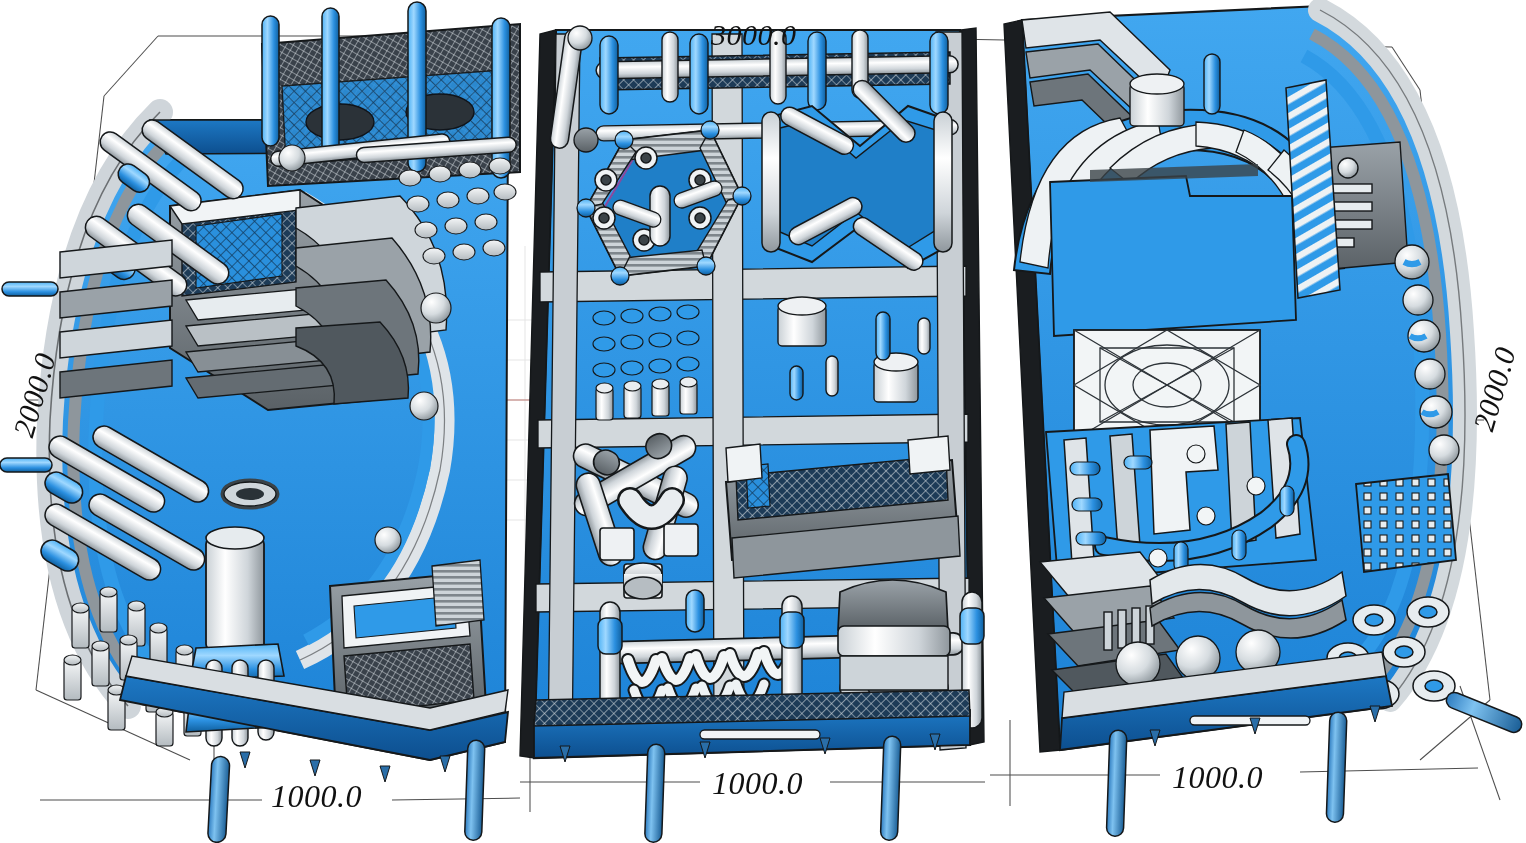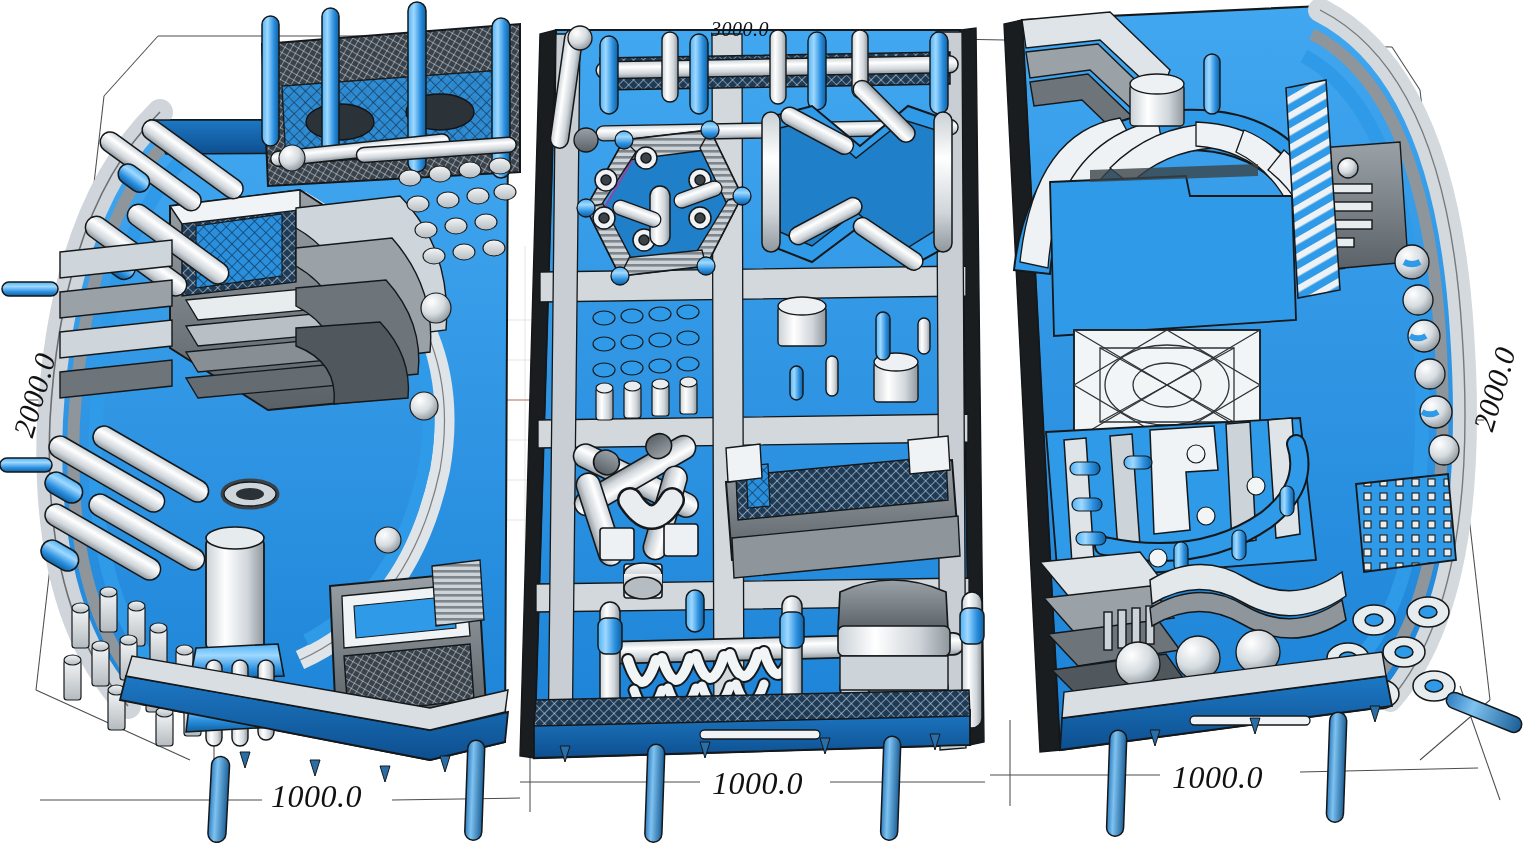--- a/index.html
+++ b/index.html
@@ -11,21 +11,21 @@
 
   .dimlabel{
     position:absolute;
     font-family:"Liberation Serif", serif;
     font-style:italic;
     font-weight:400;
     color:#111;
     white-space:nowrap;
     letter-spacing:0.5px;
   }
-  #dim-top{font-size:20px;left:711px;top:18px;}
+  #dim-top{font-size:30px;left:711px;top:18px;}
   #dim-bot-1{font-size:32px;left:271px;top:778px;}
   #dim-bot-2{font-size:32px;left:712px;top:765px;}
   #dim-bot-3{font-size:32px;left:1172px;top:759px;}
   #dim-left{font-size:30px;left:-8px;top:378px;transform:rotate(-74deg);transform-origin:50% 50%;}
   #dim-right{font-size:30px;left:1452px;top:372px;transform:rotate(-74deg);transform-origin:50% 50%;}
 </style>
 </head>
 <body>
 
 <div id="stage">

